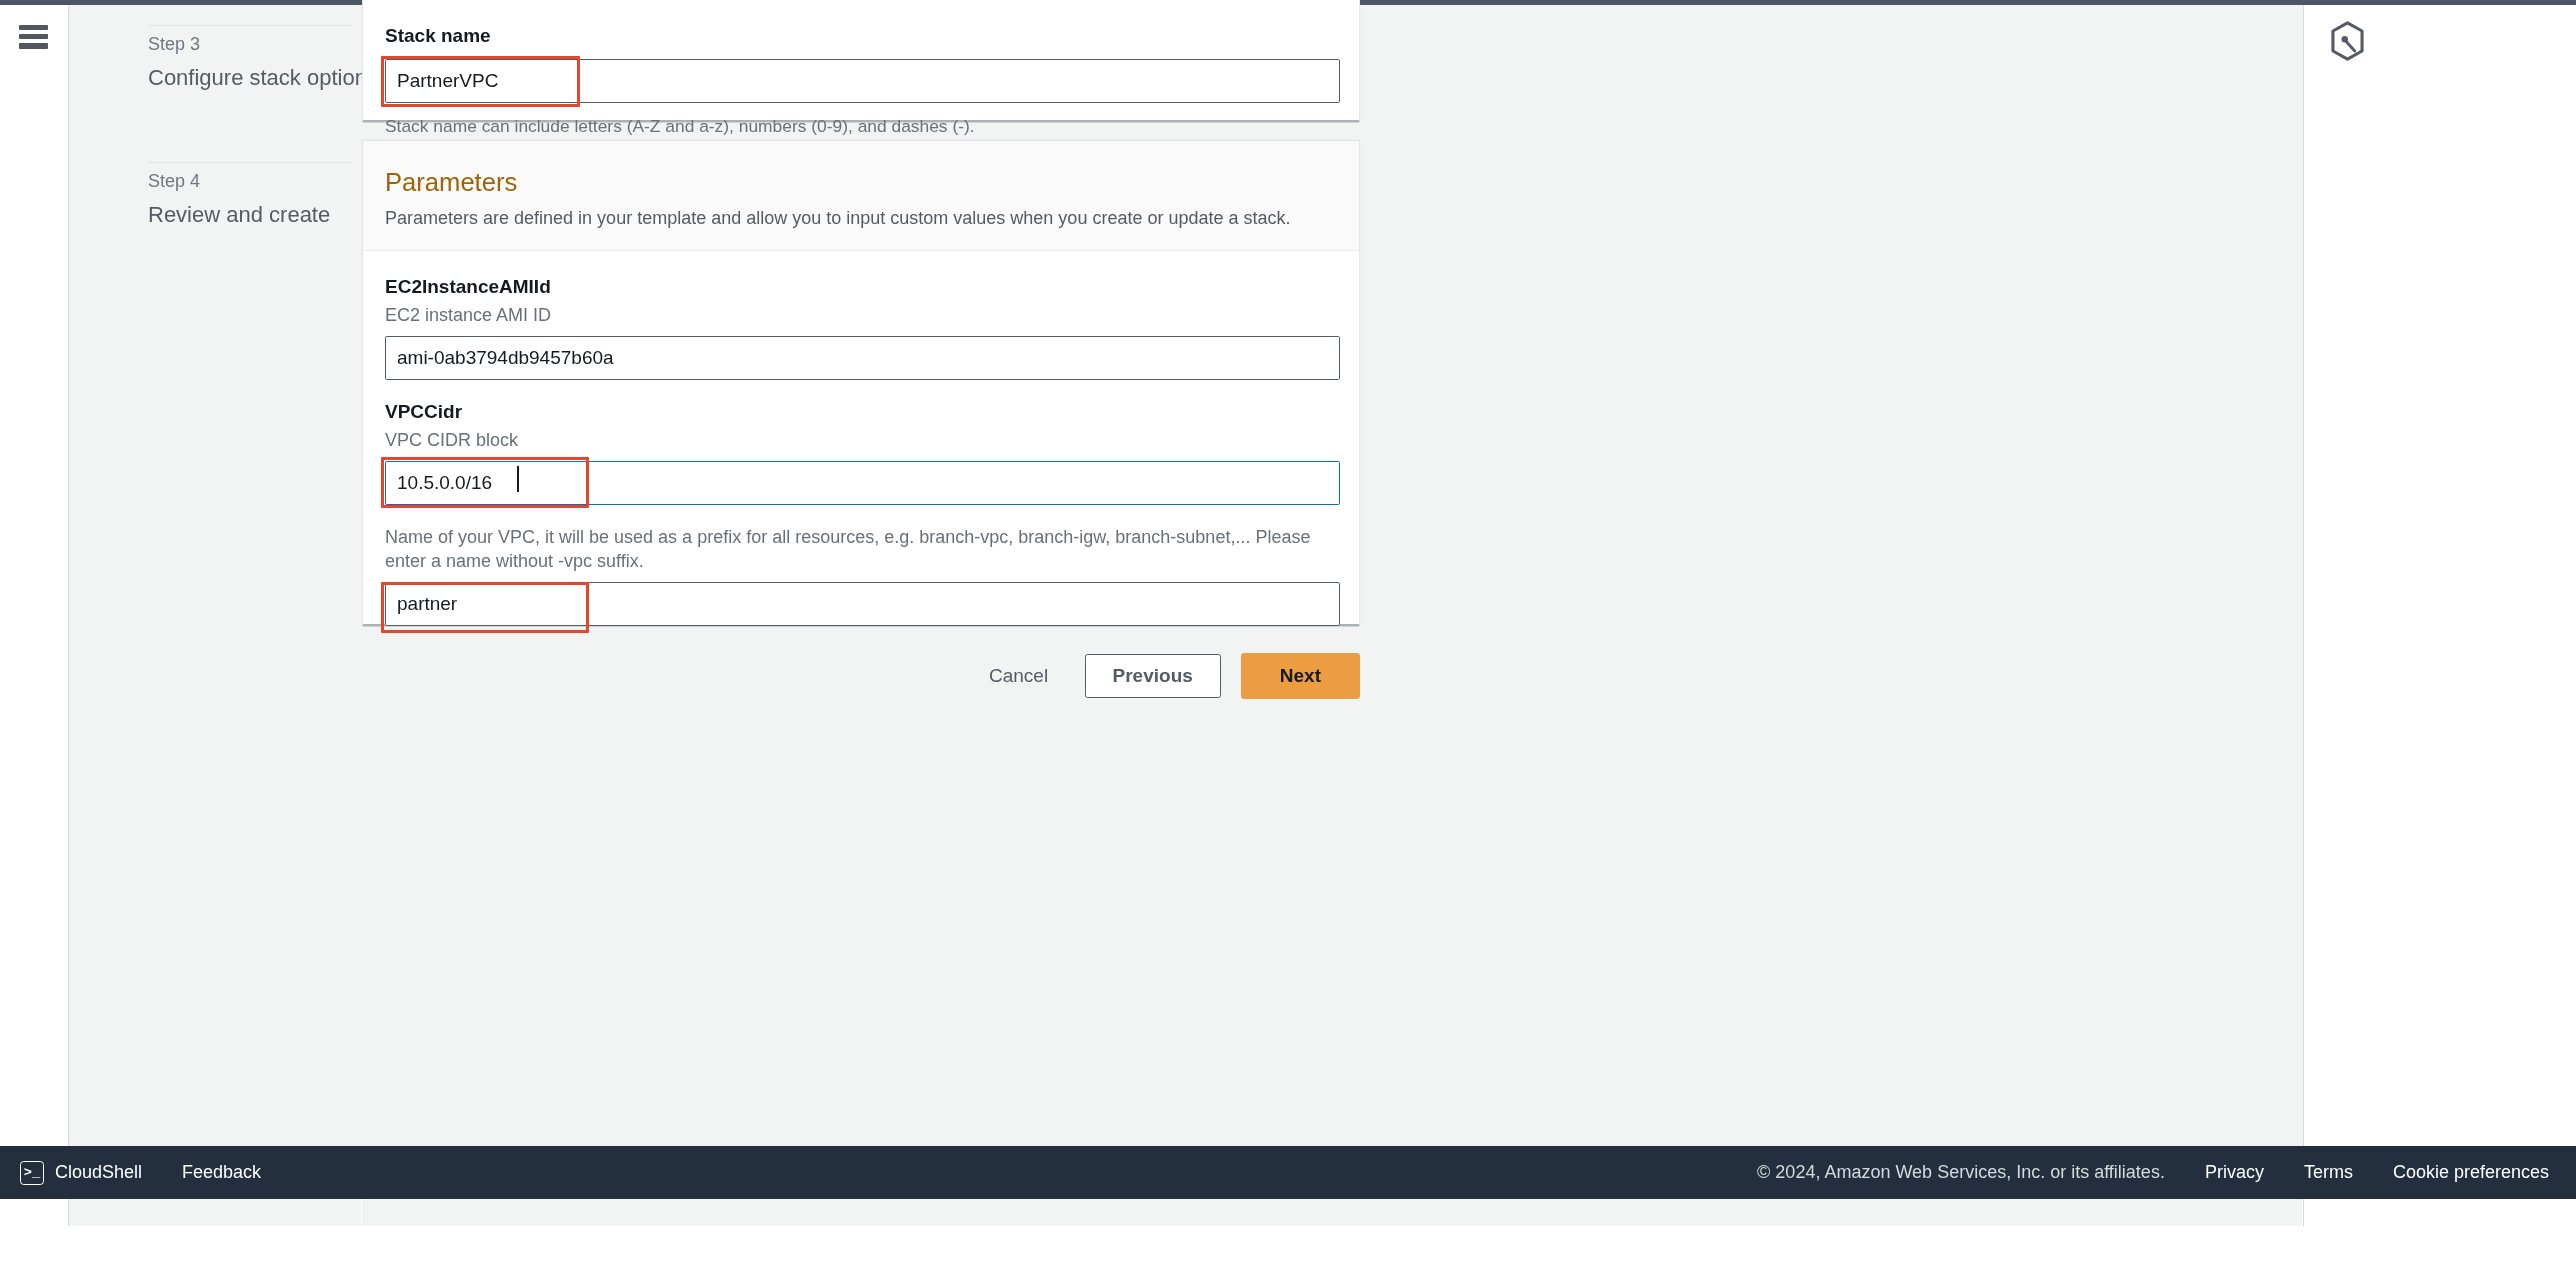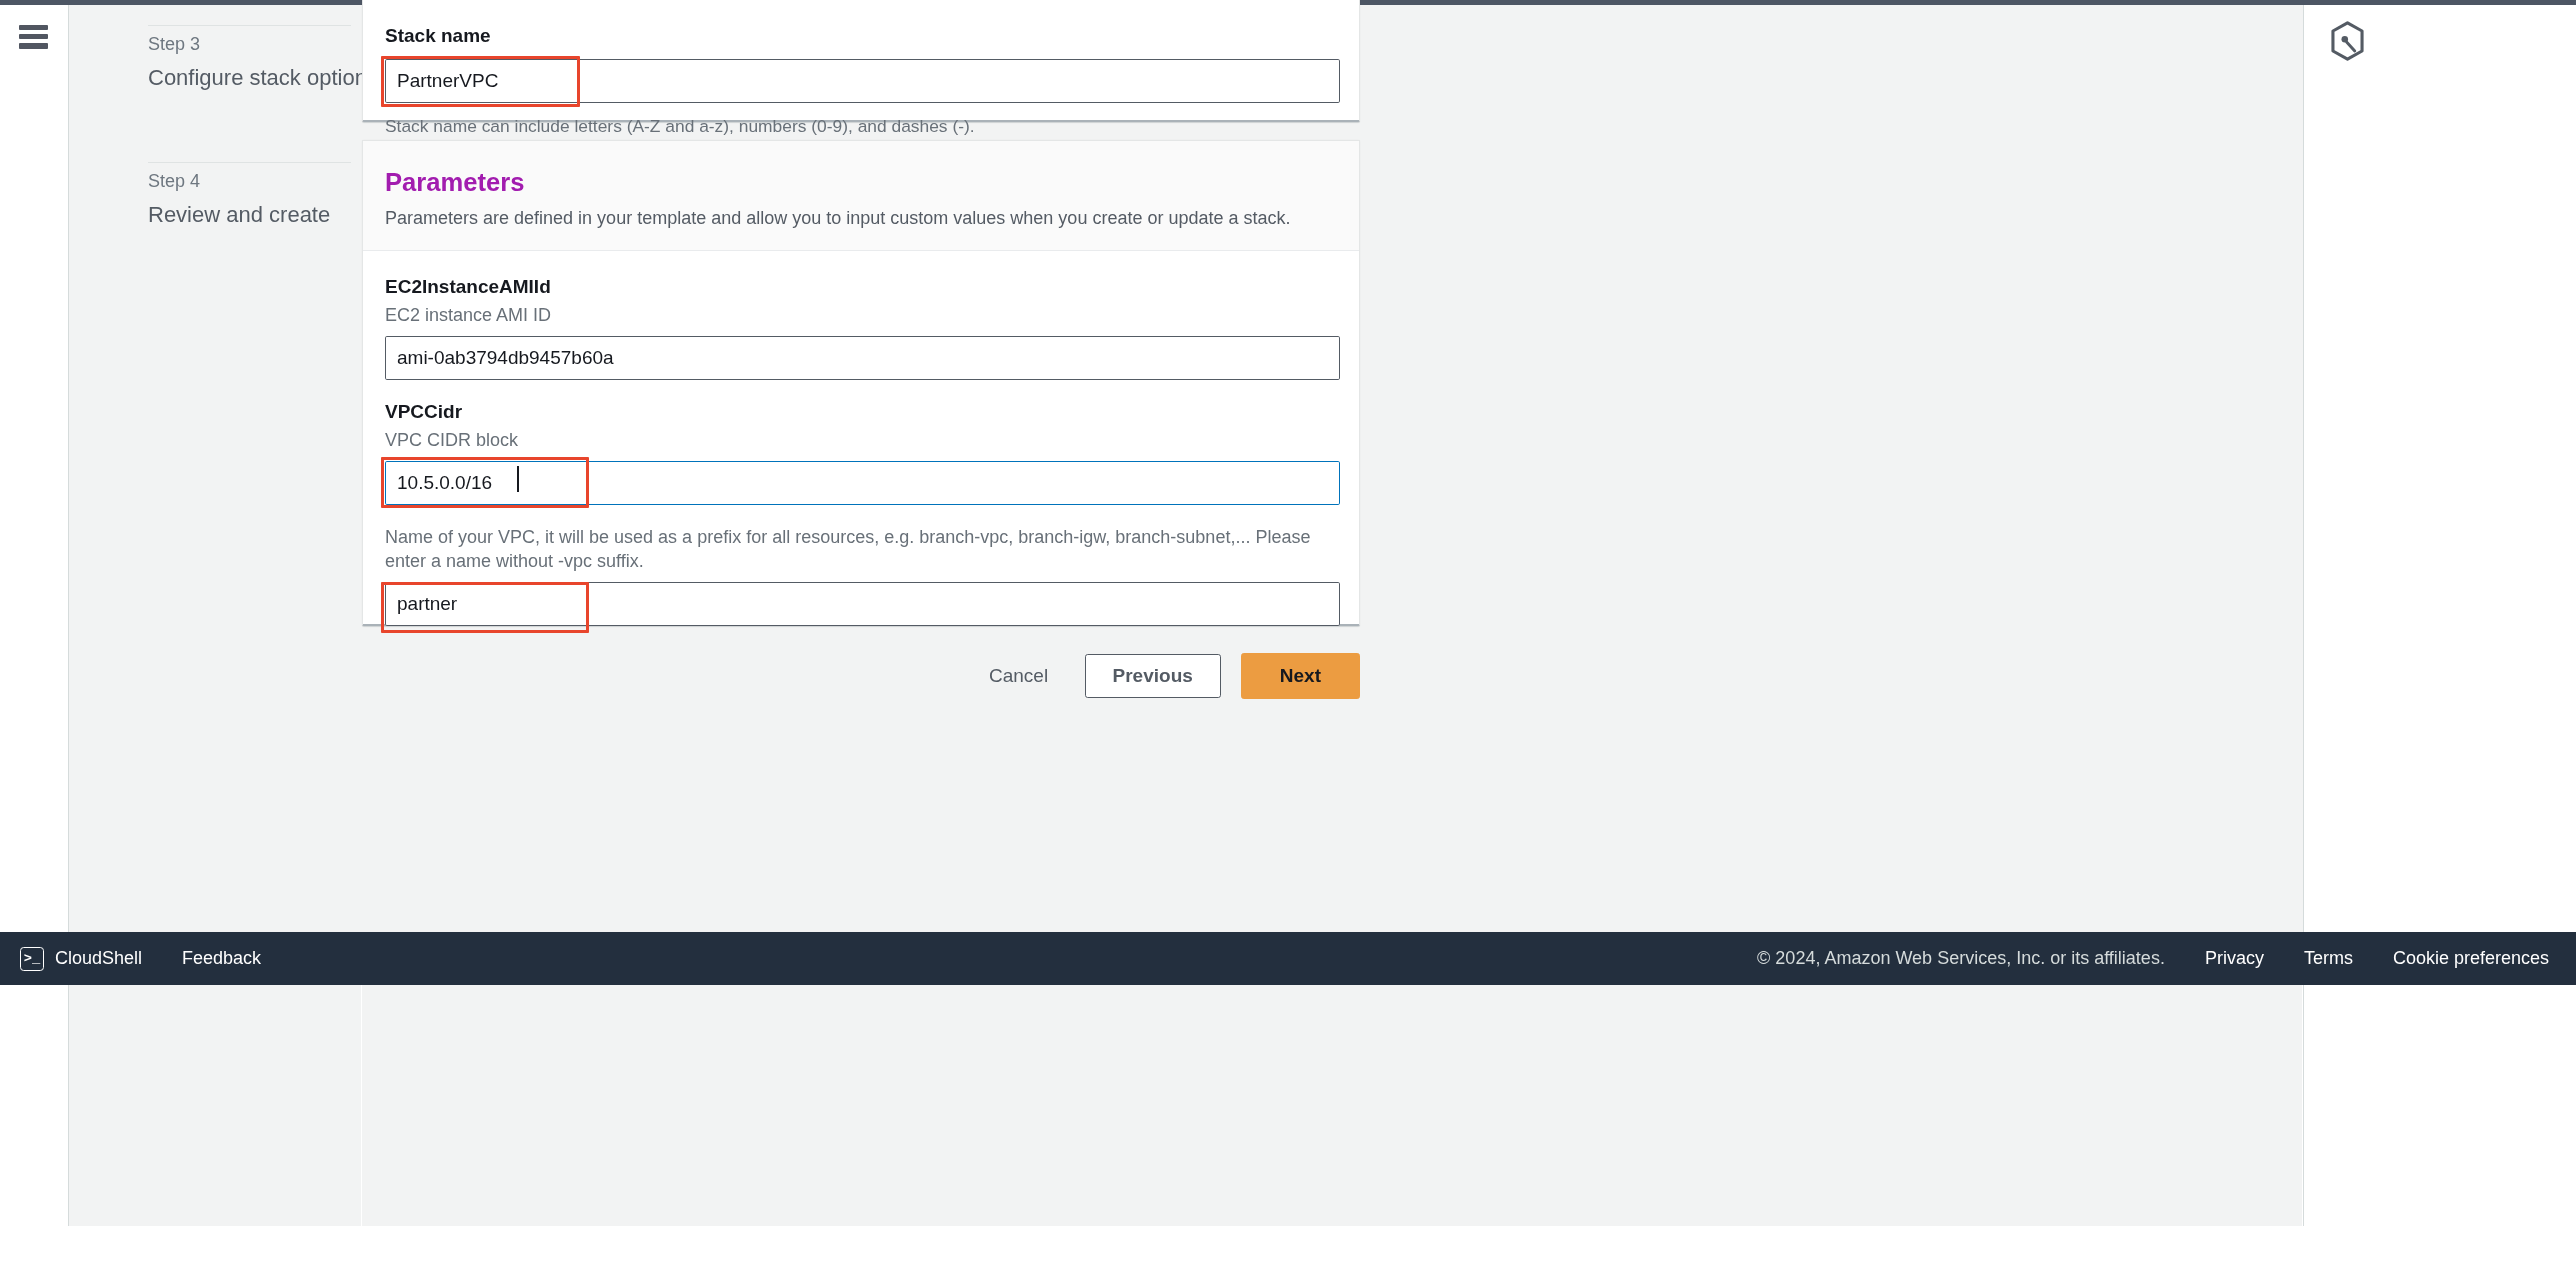--- a/index.html
+++ b/index.html
@@ -2,21 +2,21 @@
 <html style="font-size:14.6px"><head>
 <meta charset="utf-8">
 <style>
   * { box-sizing: border-box; margin: 0; padding: 0; }
   html, body {
     width: 2576px; height: 1279px;
     font-family: "Liberation Sans", sans-serif;
     background: #ffffff;
     overflow: hidden;
   }
-  .page { position: relative; width: 2576px; height: 985px; background: #f2f3f3; }
+  .page { position: relative; width: 2576px; height: 1199px; background: #f2f3f3; }
 
   
   .top-rule {
     position: absolute; left: 0; top: 0; width: 2576px; height: 4.6px;
     background: #4d5664;
   }
 
   
   .left-rail {
     position: absolute; left: 0; top: 4.6px; width: 69px; height: 1221px;
@@ -88,21 +88,21 @@
   .caret {
     position: absolute; width: 1.8px; height: 25.6px; background: #16191f;
   }
 
   
   .card-params { top: 135px; width: 998px; height: 486px; }
   .params-head {
     background: #fafafa; border-bottom: 0.9px solid #e9ebed;
     padding: 25.6px 22px 20px 22px;
   }
-  .params-title { font-size: 25.6px; font-weight: bold; color: #a21caf; line-height: 33px; }
+  .params-title { font-size: 25.6px; font-weight: normal; color: #a16207; line-height: 33px; }
   .params-desc { font-size: 18px; color: #545b64; line-height: 24px; margin-top: 7.3px; }
   .params-body { padding: 24px 22px 22px 22px; }
   .param-row { margin-bottom: 20px; }
   .param-row:last-child { margin-bottom: 0; }
   .param-row .field-label { margin-bottom: 3.7px; }
   .param-row .field-sublabel { margin-bottom: 9px; }
 
   
   .actionbar {
     position: absolute; left: 0; top: 639px; width: 998px; height: 64px;

